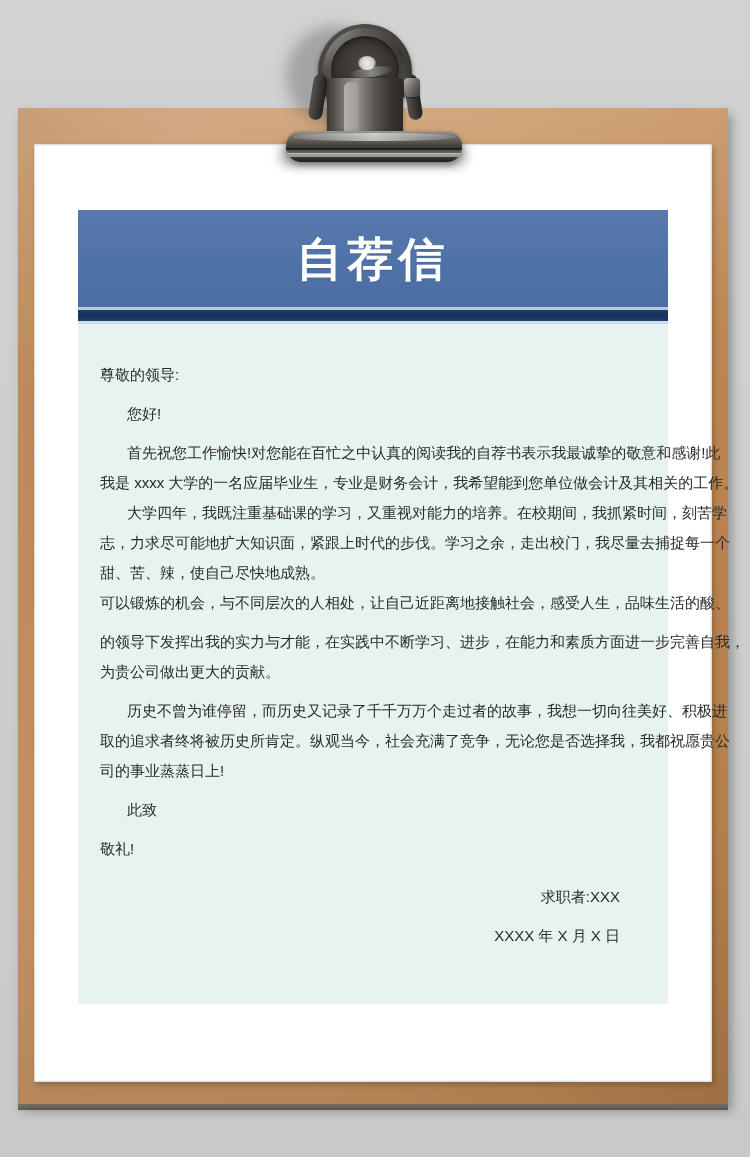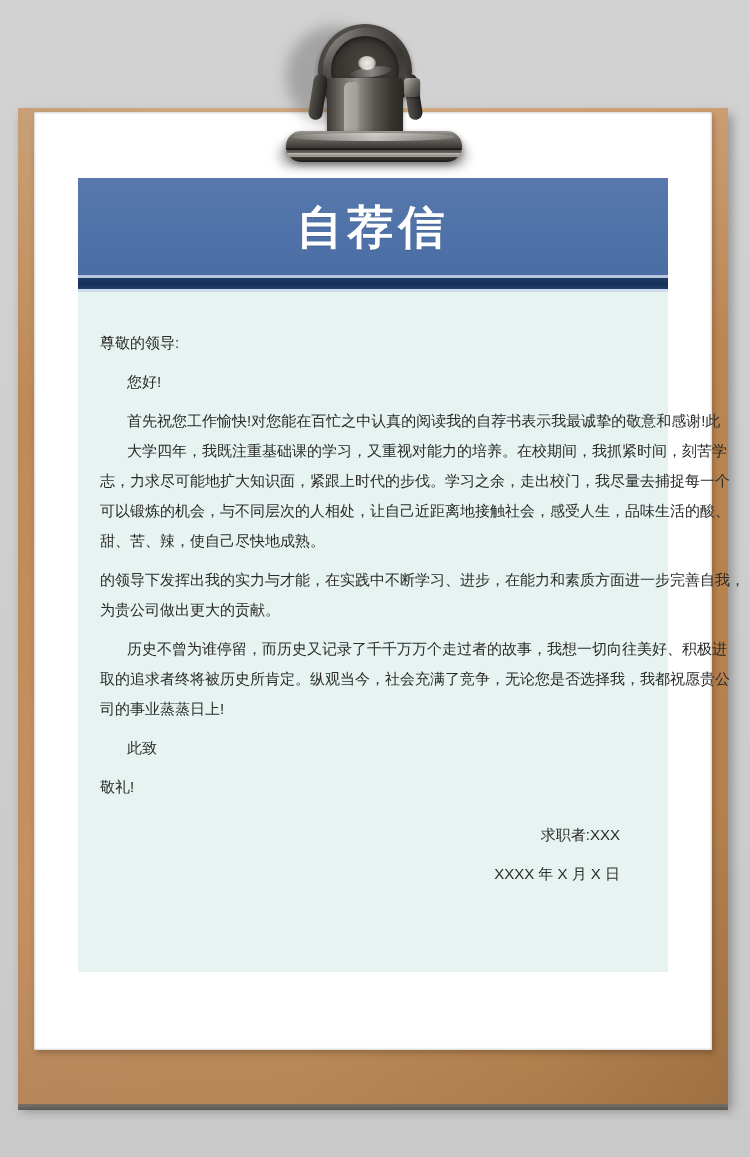--- a/index.html
+++ b/index.html
@@ -33,21 +33,21 @@
   }
   .board-sheen{
     position:absolute; inset:0;
     background:linear-gradient(175deg,rgba(255,255,255,.22) 0%,rgba(255,255,255,0) 28%,rgba(255,255,255,0) 72%,rgba(0,0,0,.10) 100%);
     pointer-events:none;
   }
 
   
   .paper {
     position:absolute;
-    left:16px; top:4px;
+    left:16px; top:36px;
     width:678px; height:938px;
     background:#ffffff;
     box-shadow:0 0 3px rgba(0,0,0,.35) inset, 2px 3px 6px rgba(0,0,0,.22);
   }
 
   
   .letter { position:absolute; left:44px; top:66px; width:590px; }
 
   .title-banner{
     height:97px;
@@ -221,26 +221,29 @@
 
           <div class="ln">尊敬的领导:</div>
           <div class="gap-sm"></div>
           <div class="ln indent">您好!</div>
           <div class="gap-sm"></div>
 
           <div>
             <div class="ln indent">首先祝您工作愉快!对您能在百忙之中认真的阅读我的自荐书表示我最诚挚的敬意和感谢!此</div>
           </div>
 
+          <div>
+            <div class="ln">我是 xxxx 大学的一名应届毕业生，专业是财务会计，我希望能到您单位做会计及其相关的工作。</div>
+          </div>
 
           <div>
             <div class="ln indent">大学四年，我既注重基础课的学习，又重视对能力的培养。在校期间，我抓紧时间，刻苦学</div>
             <div class="ln">志，力求尽可能地扩大知识面，紧跟上时代的步伐。学习之余，走出校门，我尽量去捕捉每一个</div>
+            <div class="ln">甜、苦、辣，使自己尽快地成熟。</div>
             <div class="ln">可以锻炼的机会，与不同层次的人相处，让自己近距离地接触社会，感受人生，品味生活的酸、</div>
-            <div class="ln">甜、苦、辣，使自己尽快地成熟。</div>
           </div>
 
           <div class="gap-sm"></div>
 
           <div>
             <div class="ln">的领导下发挥出我的实力与才能，在实践中不断学习、进步，在能力和素质方面进一步完善自我，</div>
             <div class="ln">为贵公司做出更大的贡献。</div>
           </div>
 
           <div class="gap-sm"></div>

